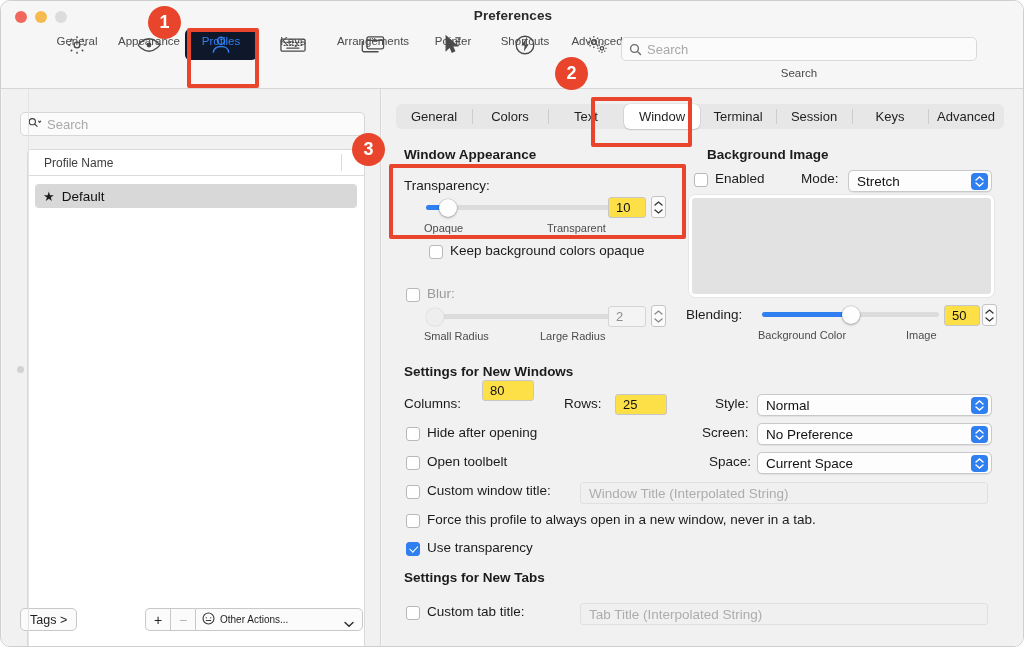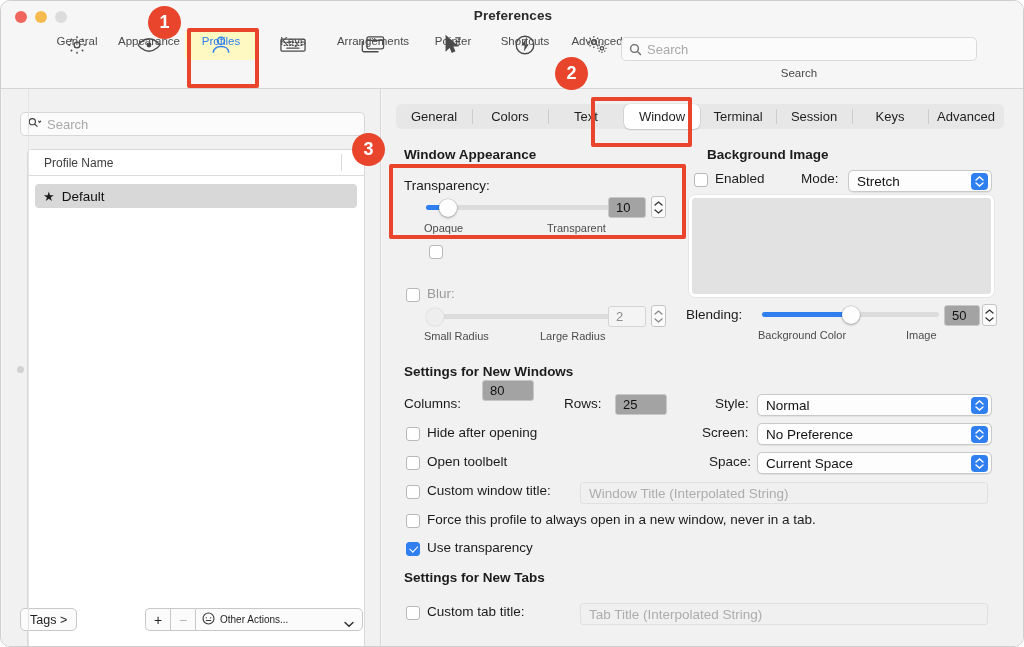--- a/index.html
+++ b/index.html
@@ -49,21 +49,21 @@
     width: 72px;
     display: flex; flex-direction: column; align-items: center;
     padding: 3px 0 2px 0;
     border-radius: 5px;
   }
   .tbitem.wide { width: 88px; }
   .tbitem .ic { height: 26px; display: flex; align-items: center; justify-content: center; }
   .tbitem .lbl {
     font-size: 11.5px; color: #4a4a4a; margin-top: 3px; white-space: nowrap;
   }
-  .tbitem.selected { background: #fef9c3; text-decoration: underline; }
+  .tbitem.selected { background: #0f172a; text-decoration: underline; }
   .tbitem.selected .lbl { color: #2f7ff0; }
   .tbitem.selected .ic svg { stroke: #2f7ff0; fill: none; }
 
   .searchwrap { position: absolute; left: 620px; top: 36px; }
   .searchbox {
     width: 356px; height: 24px;
     background: #fbfbfb;
     border: 1px solid #d9d9d9;
     border-radius: 5px;
     display: flex; align-items: center;
@@ -227,21 +227,21 @@
   .sthumb {
     position: absolute; top: 0; width: 18px; height: 18px;
     background: #fdfdfd; border-radius: 50%;
     box-shadow: 0 0 0 .5px rgba(0,0,0,.16), 0 1px 2.5px rgba(0,0,0,.28);
   }
   .sthumb.off { background: #eeeeee; box-shadow: 0 0 0 .5px rgba(0,0,0,.10); }
 
   
   .numf {
     position: absolute; height: 21px;
-    background: #a3a3a3; border: 1px solid #c7c7c7; border-radius: 3px;
+    background: #fde047; border: 1px solid #c7c7c7; border-radius: 3px;
     display: flex; align-items: center; padding-left: 7px;
     font-size: 13px; color: #111;
   }
   .numf.off { background: #f4f4f4; color: #8d8d8d; border-color: #d5d5d5; }
   .stepper {
     position: absolute; width: 15px; height: 22px;
     background: #fbfbfb; border: 1px solid #c4c4c4; border-radius: 3px;
     display: flex; flex-direction: column; align-items: center;
     justify-content: space-around; padding: 2px 0;
   }
@@ -515,20 +515,21 @@
           </svg>
       </span>
       <span>
         <svg width="9" height="5" viewBox="0 0 9 5" fill="none" stroke="#333" stroke-width="1.3">
             <path d="M1 1 4.5 4 8 1" stroke-linecap="round"></path>
           </svg>
       </span>
     </div>
 
     <div class="cb" style="left:47px; top:156px;"></div>
+    <div class="lbl" style="left:68px; top:154px;">Keep background colors opaque</div>
 
     <div class="cb" style="left:24px; top:199px;"></div>
     <div class="lbl dim" style="left:45px; top:197px;">Blur:</div>
 
     <div class="slider" style="left:44px; top:219px; width:212px;">
       <div class="strack"></div>
       <div class="sfill off" style="width:8px;"></div>
       <div class="sthumb off" style="left:0px;"></div>
     </div>
     <div class="mini" style="left:42px; top:241px;">Small Radius</div>

